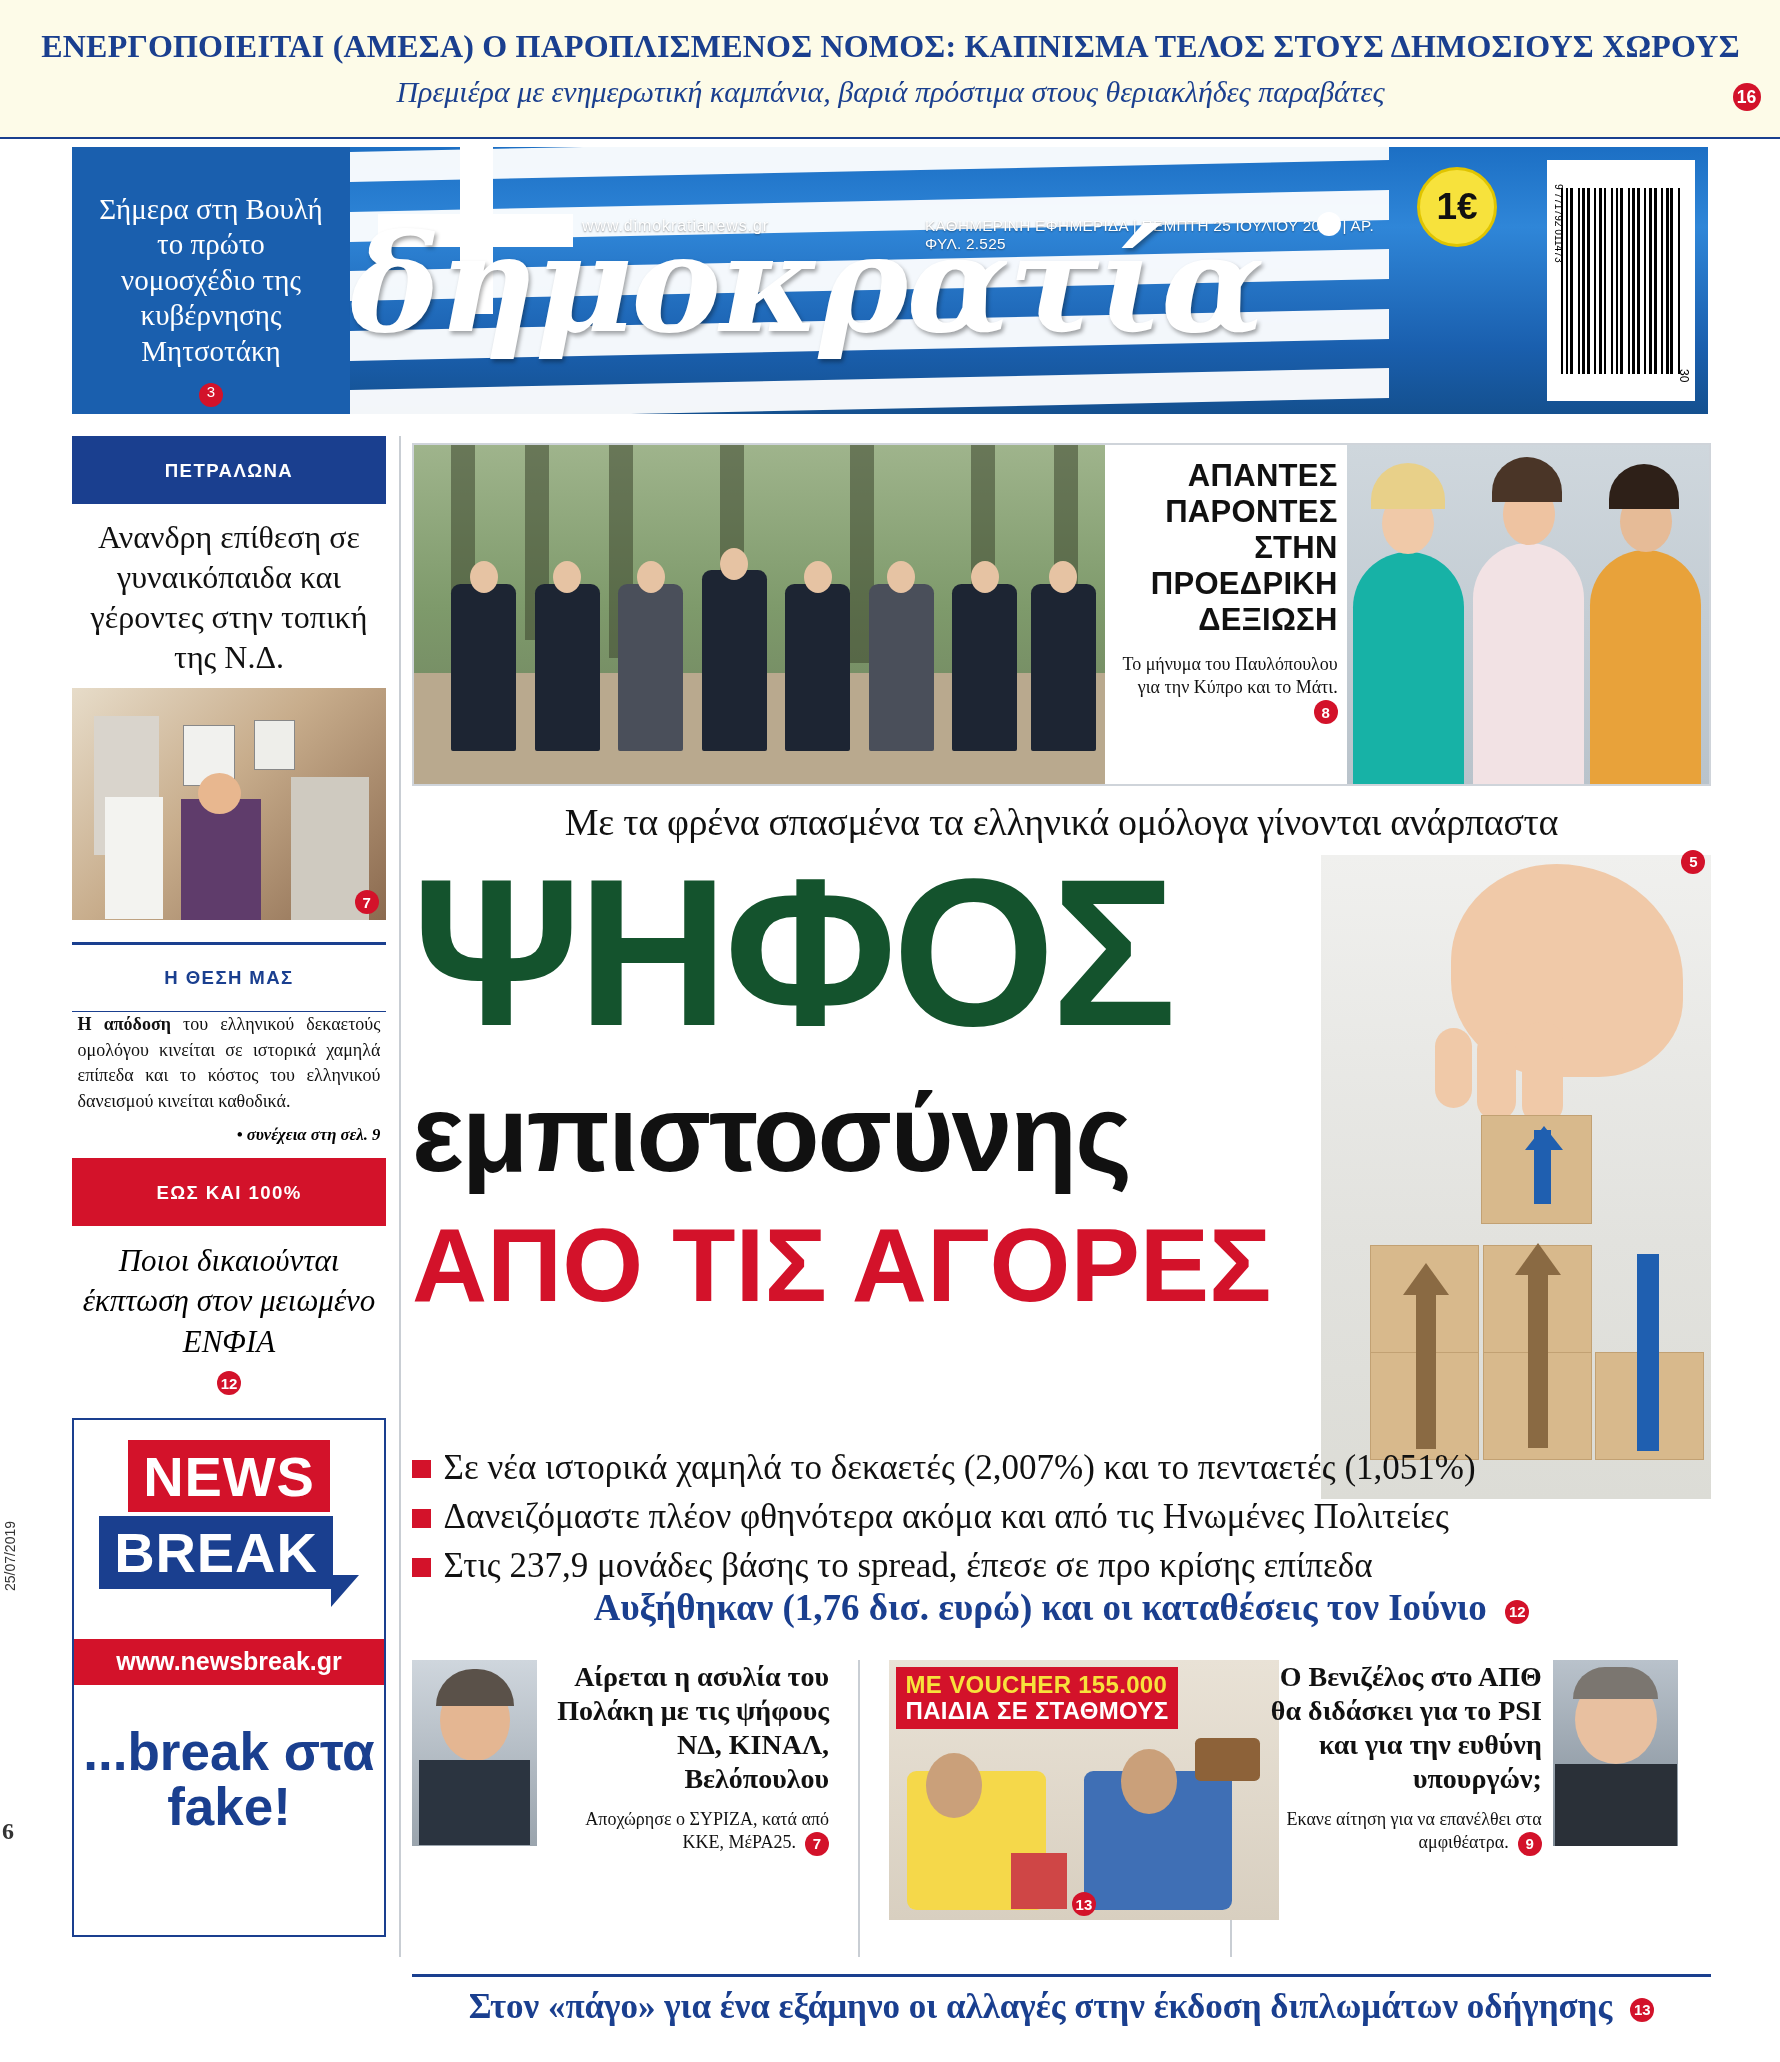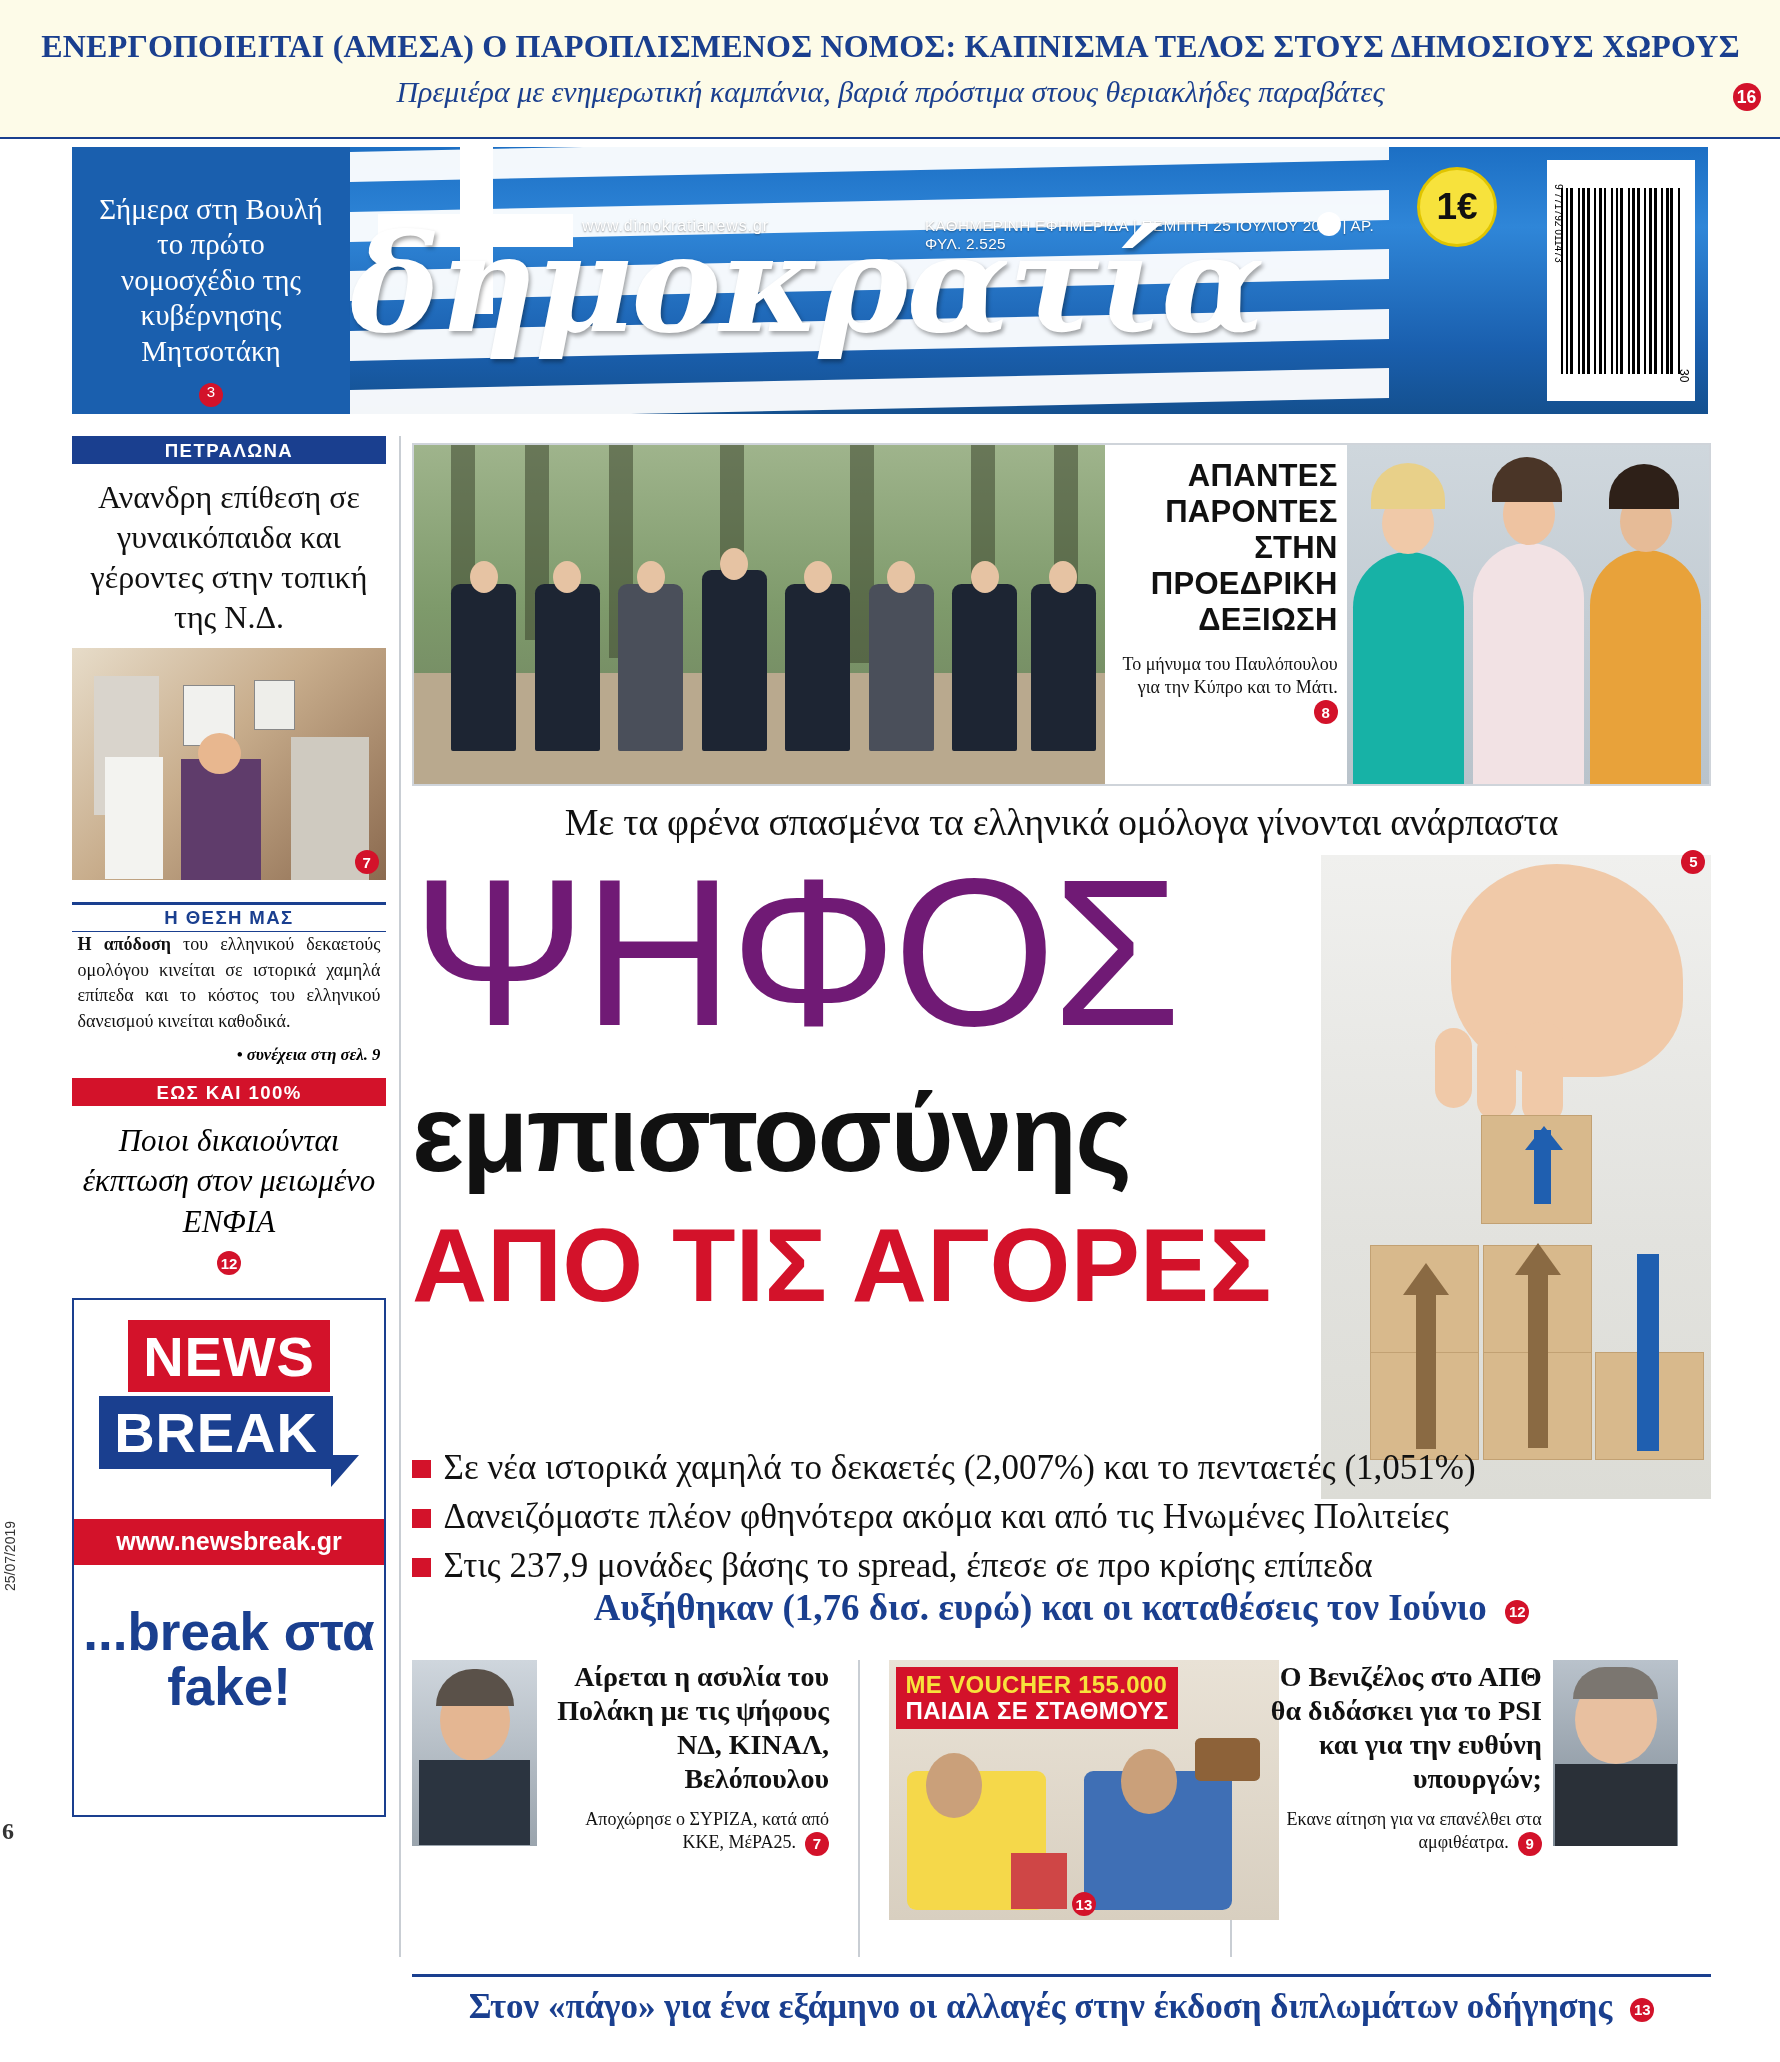--- a/index.html
+++ b/index.html
@@ -91,21 +91,21 @@
   }
   .barcode .lbl-l { position:absolute; left: 5.6px; top: 24px; font-size: 10.2px; writing-mode: vertical-rl; font-family:"Liberation Sans",sans-serif; }
   .barcode .lbl-r { position:absolute; right: 3.7px; bottom: 18.6px; font-size: 12px; writing-mode: vertical-rl; font-family:"Liberation Sans",sans-serif; }
 
   
   .left-col { position: absolute; left: 72px; top: 436px; width: 314px; }
 
   .kicker {
     background: #1a3f8f; color: #fff; font-family: "Liberation Sans", sans-serif;
     font-weight: bold; font-size: 18.6px; letter-spacing: 1.4px; text-align: center;
-    padding: 2px 0; border-top: 2.8px solid #1a3f8f;
+    padding: 22px 0; border-top: 2.8px solid #1a3f8f;
   }
   .kicker.red { background: #d3122a; border-top-color: #d3122a; }
   .kicker.white { background: #fff; color: #1a3f8f; border-top: 3.7px solid #1a3f8f; border-bottom: 1.9px solid #1a3f8f; }
 
   .left-head {
     font-size: 32px; line-height: 1.25; text-align: center; color: #111;
     padding: 13px 5.6px 11px;
   }
   .left-photo { width: 314px; height: 232px; position: relative; overflow: hidden; background: #caa98e; }
   .left-photo .badge-wrap { position:absolute; right: 7.4px; bottom: 5.6px; }
@@ -189,21 +189,21 @@
     position: absolute; right: 0; top: 5.6px; width: 390px; height: 644px; overflow: hidden;
     background: linear-gradient(180deg,#f0f0ee 0%,#e2e2de 60%,#dcdcd6 100%);
   }
   .hand-photo .hand { position:absolute; right: 28px; top: 9.3px; width: 232px; height: 213px; background:#f0c9a8; border-radius: 50% 60% 40% 50%; }
   .hand-photo .finger { position:absolute; background:#f0c9a8; border-radius: 18.6px; }
   .hand-photo .block { position:absolute; background:#d8b98c; border:0.9px solid #c2a173; }
   .badge-five { position:absolute; right: 5.6px; top: 0px; }
 
   .headline1 {
     position: absolute; left: 0; top: 13px; width: 928px;
-    font-family: "Liberation Sans", sans-serif; font-weight: normal; color: #701a75;
+    font-family: "Liberation Sans", sans-serif; font-weight: bold; color: #14532d;
     font-size: 209px; line-height: .86; letter-spacing: -3.7px;
   }
   .headline2 {
     position: absolute; left: 0; top: 232px; width: 1057px;
     font-family: "Liberation Sans", sans-serif; font-weight: bold; color: #111;
     font-size: 109px; line-height: .95; letter-spacing: -1.9px;
   }
   .headline3 {
     position: absolute; left: 0; top: 366px; width: 1095px;
     font-family: "Liberation Sans", sans-serif; font-weight: bold; color: #d3122a;

